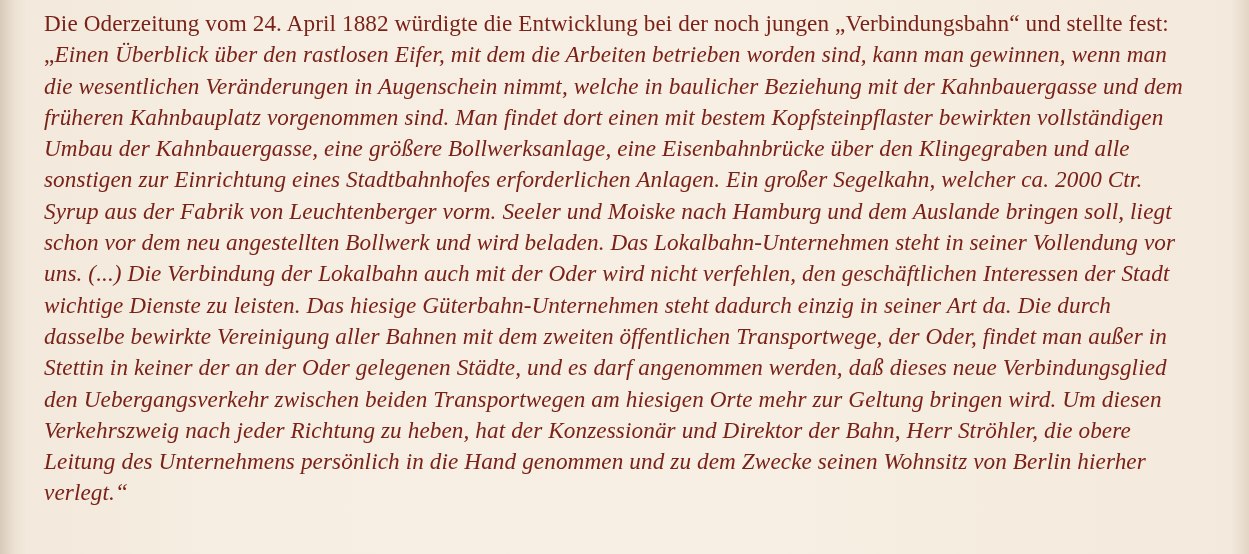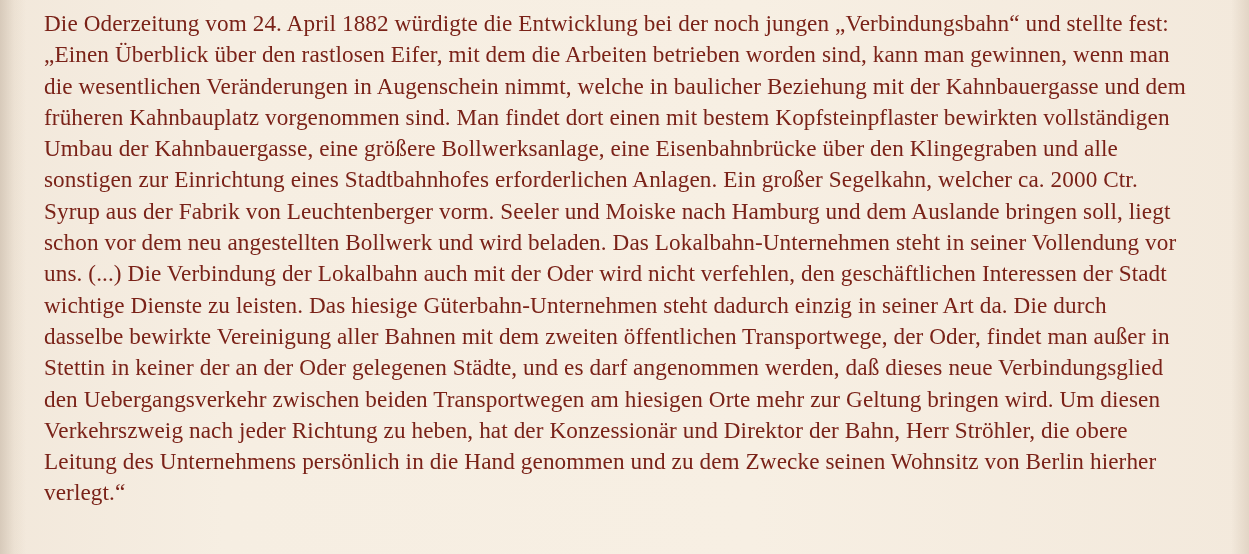--- a/index.html
+++ b/index.html
@@ -42,20 +42,21 @@
     color: #7a2218;
     font-size: 23.2px;
     line-height: 31.3px;
     text-align: left;
     letter-spacing: 0.1px;
   }
   .intro {
     font-style: normal;
   }
   .quote {
+    font-style: italic;
   }
   .para {
     margin: 0;
     text-indent: 0;
   }
 </style>
 </head>
 <body>
 
 <div id="page">

